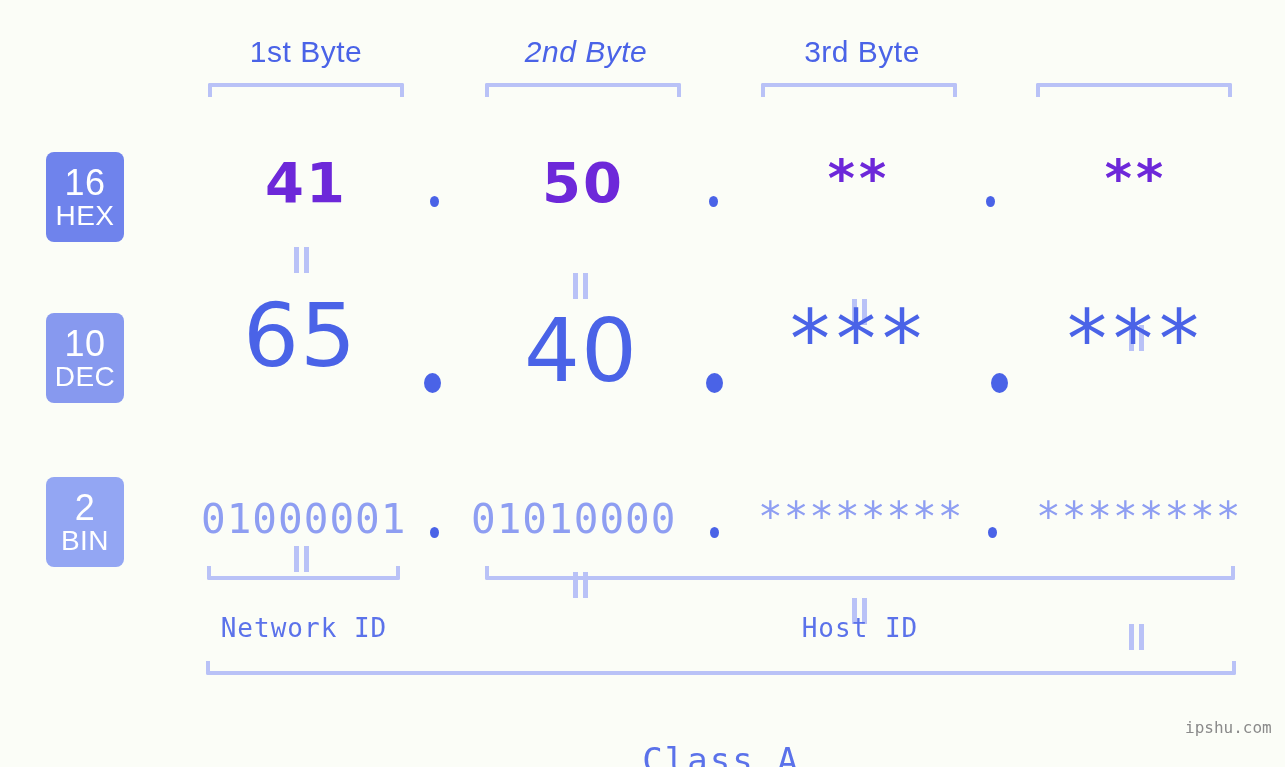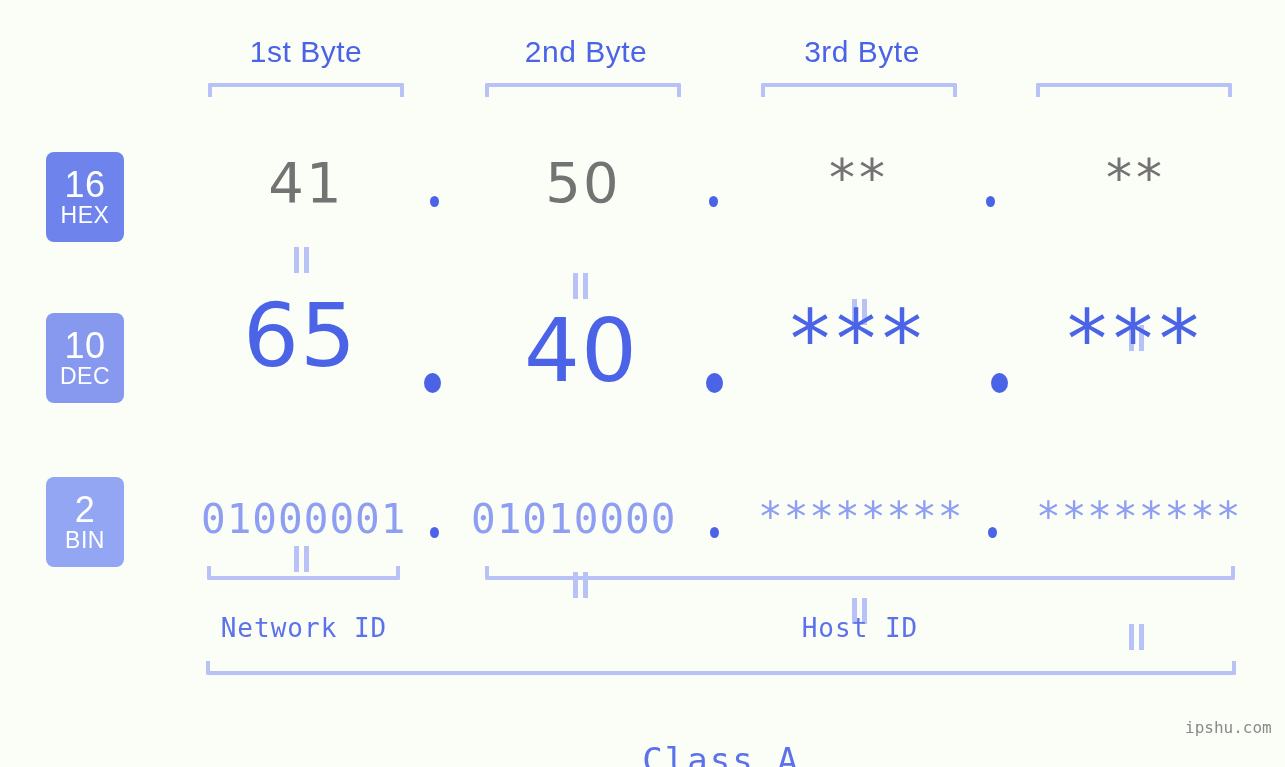--- a/index.html
+++ b/index.html
@@ -69,36 +69,36 @@
     color: #ffffff;
     line-height: 1;
   }
   .badge .num {
     font-size: 36px;
     font-weight: 400;
     letter-spacing: 0.5px;
     margin-bottom: 1px;
   }
   .badge .name {
-    font-size: 23px;
+    font-size: 28px;
     font-weight: 400;
     letter-spacing: 0.5px;
   }
 
   
   .val {
     text-align: center;
     white-space: nowrap;
     line-height: 1;
   }
   .val-hex {
     font-size: 56px;
-    color: #737373;
+    color: #6d28d9;
     font-family: "DejaVu Sans", sans-serif;
-    font-weight: 400;
+    font-weight: 700;
     letter-spacing: 2px;
   }
   .val-hex.stars {
     font-size: 52px;
     letter-spacing: 4px;
   }
   .val-dec {
     font-size: 88px;
     color: #4a63e7;
     font-family: "DejaVu Sans", sans-serif;
@@ -170,21 +170,21 @@
     white-space: nowrap;
     text-align: center;
   }
 </style>
 </head>
 <body>
 
 <div class="stage">
 
   <div class="abs byte-label" style="left:206px; top:35px; width:200px;">1st Byte</div>
-  <div class="abs byte-label" style="left:486px; top:35px; width:200px;">2nd Byte</div>
+  <div class="abs byte-label" style="left:486px; top:35px; width:200px;font-style:italic;">2nd Byte</div>
   <div class="abs byte-label" style="left:762px; top:35px; width:200px;">3rd Byte</div>
 
   <div class="abs bracket-down" style="left:208px; top:83px; width:196px;"></div>
   <div class="abs bracket-down" style="left:485px; top:83px; width:196px;"></div>
   <div class="abs bracket-down" style="left:761px; top:83px; width:196px;"></div>
   <div class="abs bracket-down" style="left:1036px; top:83px; width:196px;"></div>
 
   <div class="abs badge" style="left:46px; top:152px; background:#6f83ec;">
     <span class="num">16</span>
     <span class="name">HEX</span>

